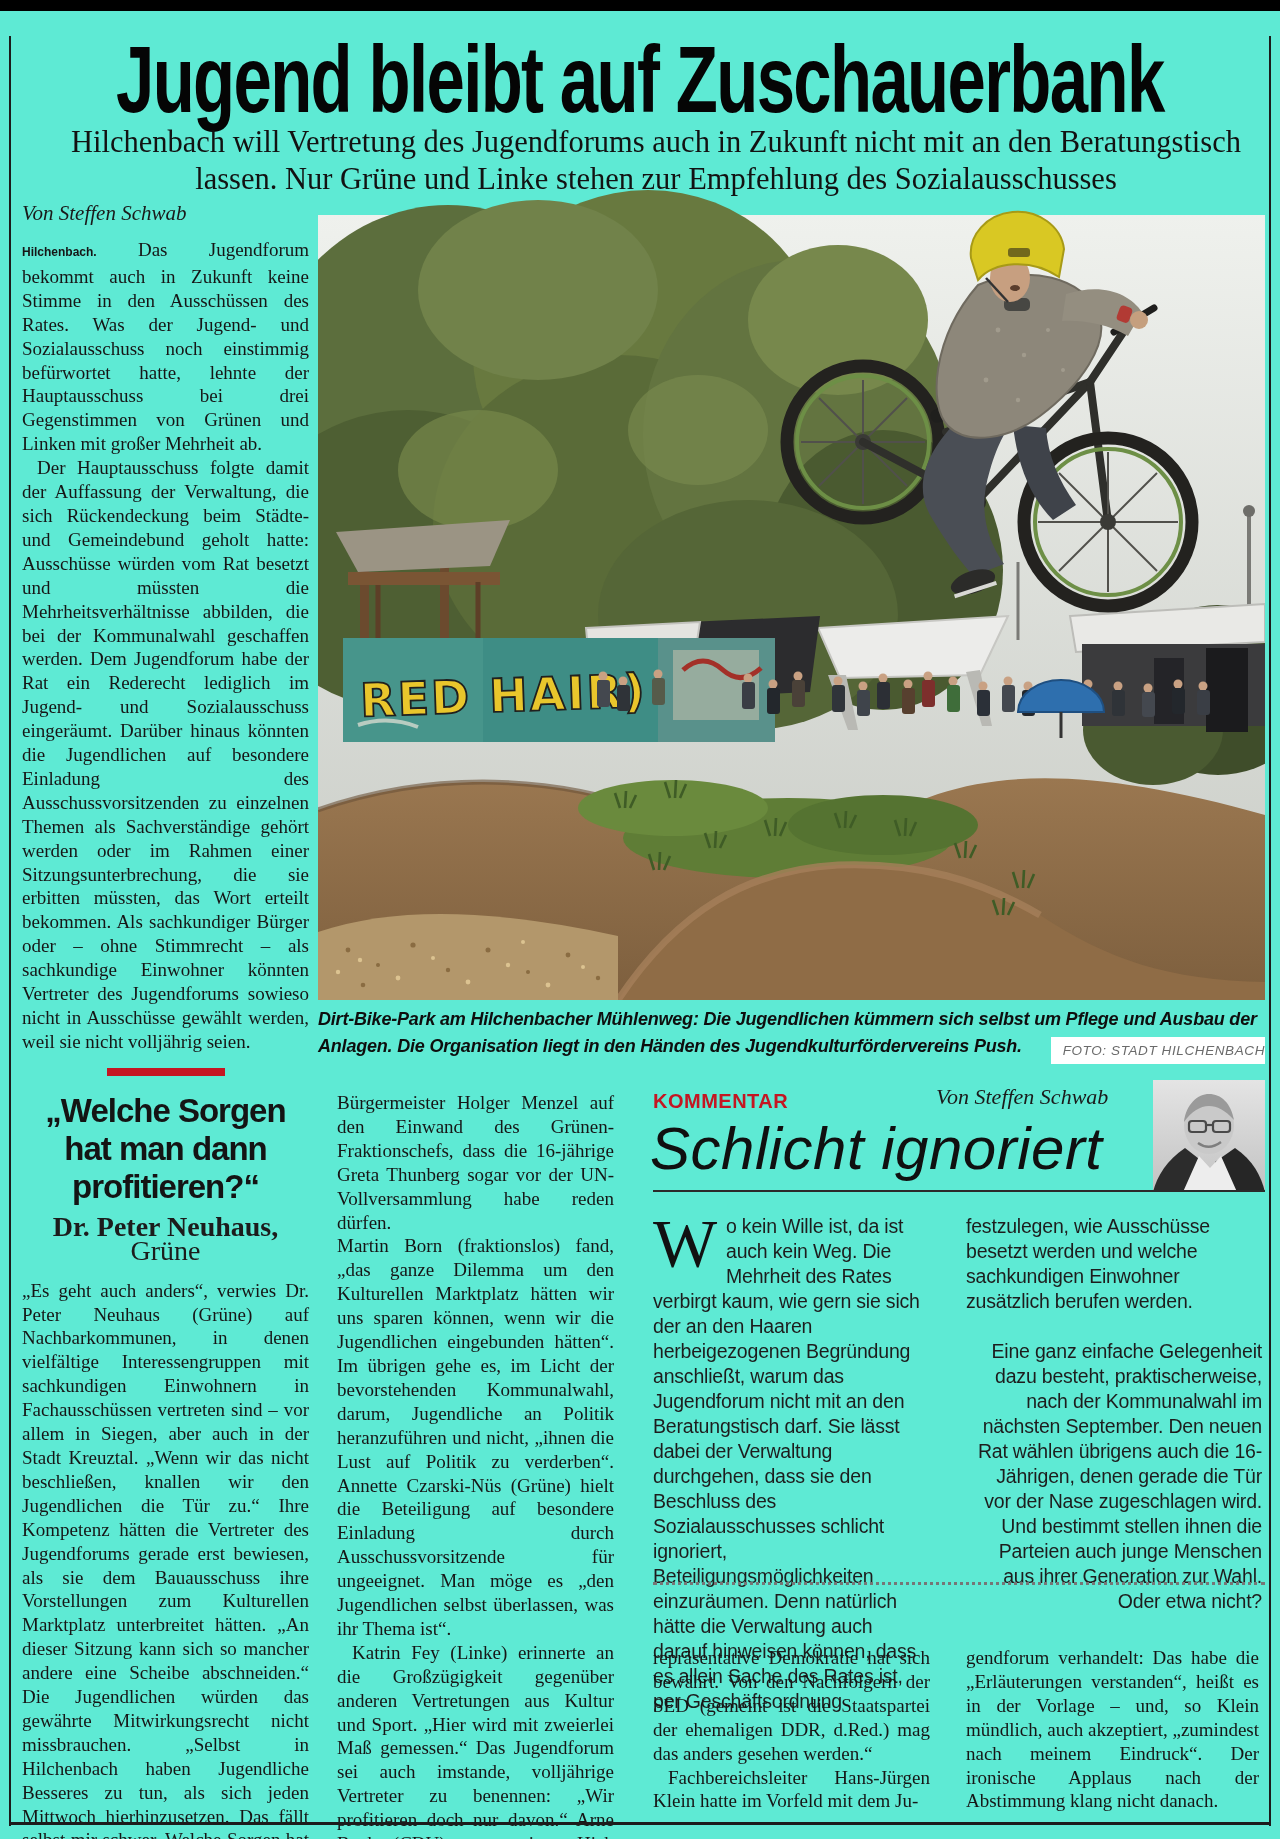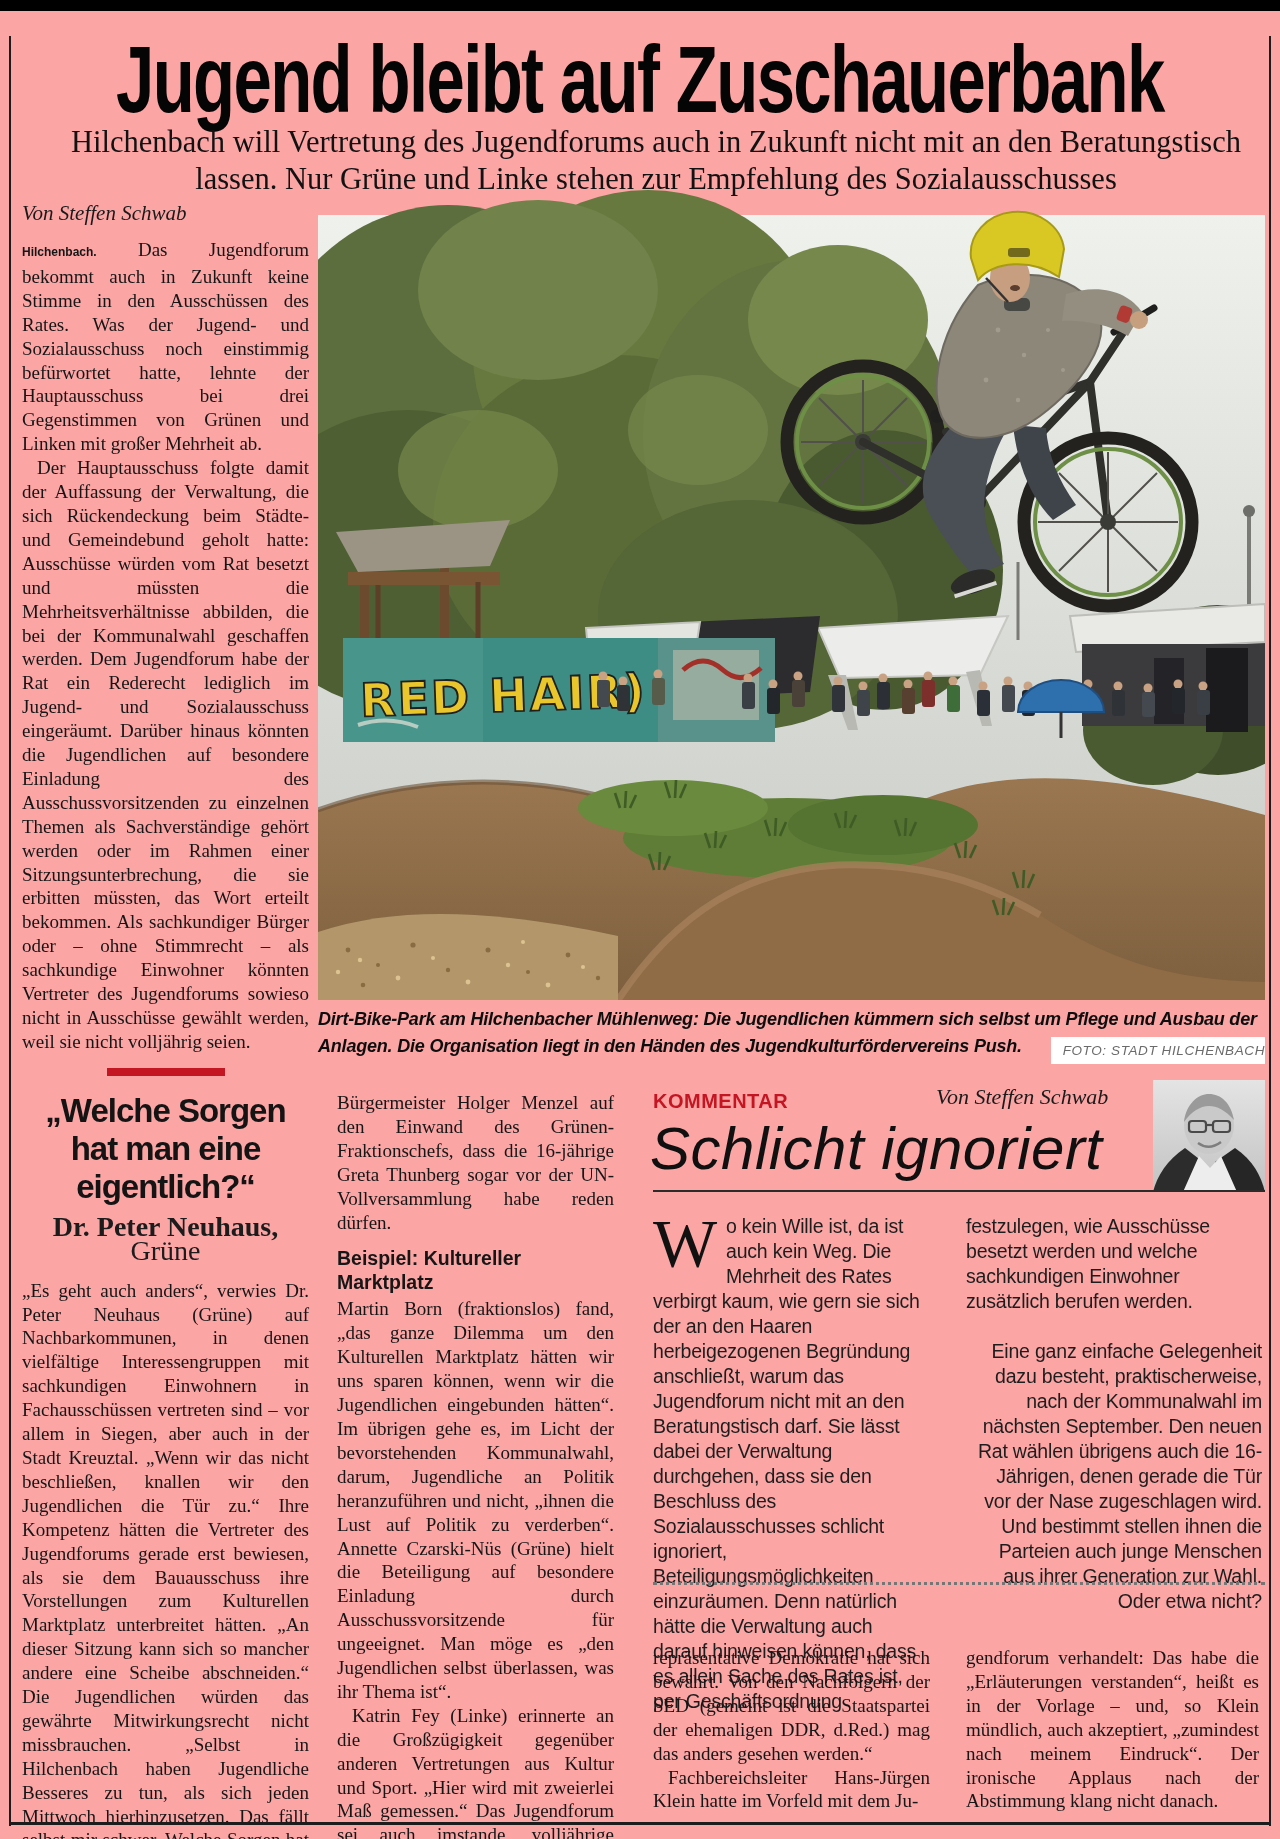--- a/index.html
+++ b/index.html
@@ -1,16 +1,16 @@
 <!DOCTYPE html>
 <html lang="de"><head>
 <meta charset="utf-8">
 <style>
   html,body{margin:0;padding:0;background:#ffffff;}
-  .page{position:relative;width:1280px;height:1839px;background:#fca5a5;overflow:hidden;
+  .page{position:relative;width:1280px;height:1839px;background:#5eead4;overflow:hidden;
         font-family:"Liberation Serif",serif;color:#161616;}
   .topbar{position:absolute;left:0;top:0;width:1280px;height:11px;background:#000;}
   .rule-v{position:absolute;top:36px;width:2px;height:1790px;background:#1c1c1c;}
   .rule-left{left:9px;} .rule-right{left:1269px;}
   .bottom-rule{position:absolute;left:10px;top:1822px;width:1260px;height:3px;background:#1c1c1c;}
 
   .headline{position:absolute;left:0;top:28px;width:1280px;margin:0;text-align:center;}
   .headline span{display:inline-block;font-family:"Liberation Sans",sans-serif;font-weight:700;
         font-size:84px;line-height:92px;letter-spacing:-2px;color:#050505;
         transform:scale(0.82,1.12);transform-origin:center top;white-space:nowrap;}
@@ -70,21 +70,21 @@
 
   <h1 class="headline"><span>Jugend bleibt auf Zuschauerbank</span></h1>
   <div class="subheadline">Hilchenbach will Vertretung des Jugendforums auch in Zukunft nicht mit an den Beratungstisch lassen. Nur Grüne und Linke stehen zur Empfehlung des Sozialausschusses</div>
   <div class="byline">Von Steffen Schwab</div>
 
   <div class="col col1">
     <p><span class="lead-tag">Hilchenbach.</span> <span>Das Jugendforum bekommt auch in Zukunft keine Stimme in den Ausschüssen des Rates. Was der Jugend- und Sozialausschuss noch einstimmig befürwortet hatte, lehnte der Hauptausschuss bei drei Gegenstimmen von Grünen und Linken mit großer Mehrheit ab.</span></p>
     <p class="indent">Der Hauptausschuss folgte damit der Auffassung der Verwaltung, die sich Rückendeckung beim Städte- und Gemeindebund geholt hatte: Ausschüsse würden vom Rat besetzt und müssten die Mehrheitsverhältnisse abbilden, die bei der Kommunalwahl geschaffen werden. Dem Jugendforum habe der Rat ein Rederecht lediglich im Jugend- und Sozialausschuss eingeräumt. Darüber hinaus könnten die Jugendlichen auf besondere Einladung des Ausschussvorsitzenden zu einzelnen Themen als Sachverständige gehört werden oder im Rahmen einer Sitzungsunterbrechung, die sie erbitten müssten, das Wort erteilt bekommen. Als sachkundiger Bürger oder – ohne Stimmrecht – als sachkundige Einwohner könnten Vertreter des Jugendforums sowieso nicht in Ausschüsse gewählt werden, weil sie nicht volljährig seien.</p>
     <div class="pullquote">
       <div class="pq-bar"></div>
-      <div class="pq-text">„Welche Sorgen hat man eine eigentlich?“</div>
+      <div class="pq-text">„Welche Sorgen hat man dann profitieren?“</div>
       <div class="pq-author"><span class="pq-name">Dr. Peter Neuhaus,</span> <span>Grüne</span></div>
     </div>
     <p>„Es geht auch anders“, verwies Dr. Peter Neuhaus (Grüne) auf Nachbarkommunen, in denen vielfältige Interessengruppen mit sachkundigen Einwohnern in Fachausschüssen vertreten sind – vor allem in Siegen, aber auch in der Stadt Kreuztal. „Wenn wir das nicht beschließen, knallen wir den Jugendlichen die Tür zu.“ Ihre Kompetenz hätten die Vertreter des Jugendforums gerade erst bewiesen, als sie dem Bauausschuss ihre Vorstellungen zum Kulturellen Marktplatz unterbreitet hätten. „An dieser Sitzung kann sich so mancher andere eine Scheibe abschneiden.“ Die Jugendlichen würden das gewährte Mitwirkungsrecht nicht missbrauchen. „Selbst in Hilchenbach haben Jugendliche Besseres zu tun, als sich jeden Mittwoch hierhinzusetzen. Das fällt selbst mir schwer. Welche Sorgen hat man dann eigentlich?“</p>
 
   </div>
 
   <div class="photo">
     <svg width="947" height="830" viewBox="0 0 947 830" xmlns="http://www.w3.org/2000/svg">
       <defs>
         <linearGradient id="sky" x1="0" y1="0" x2="0" y2="1">
@@ -319,21 +319,20 @@
     </svg>
   </div>
 
   <div class="caption">
     <span class="caption-text">Dirt-Bike-Park am Hilchenbacher Mühlenweg: Die Jugendlichen kümmern sich selbst um Pflege und Ausbau der Anlagen. Die Organisation liegt in den Händen des Jugendkulturfördervereins Push.</span>
     <span class="credit">FOTO: STADT HILCHENBACH</span>
   </div>
 
   <div class="col col2">
     <p>Bürgermeister Holger Menzel auf den Einwand des Grünen-Fraktionschefs, dass die 16-jährige Greta Thunberg sogar vor der UN-Vollversammlung habe reden dürfen.</p>
-    <p class="subhead-bold">Beispiel: Kultureller Marktplatz</p>
     <p>Martin Born (fraktionslos) fand, „das ganze Dilemma um den Kulturellen Marktplatz hätten wir uns sparen können, wenn wir die Jugendlichen eingebunden hätten“. Im übrigen gehe es, im Licht der bevorstehenden Kommunalwahl, darum, Jugendliche an Politik heranzuführen und nicht, „ihnen die Lust auf Politik zu verderben“. Annette Czarski-Nüs (Grüne) hielt die Beteiligung auf besondere Einladung durch Ausschussvorsitzende für ungeeignet. Man möge es „den Jugendlichen selbst überlassen, was ihr Thema ist“.</p>
     <p class="indent">Katrin Fey (Linke) erinnerte an die Großzügigkeit gegenüber anderen Vertretungen aus Kultur und Sport. „Hier wird mit zweierlei Maß gemessen.“ Das Jugendforum sei auch imstande, volljährige Vertreter zu benennen: „Wir profitieren doch nur davon.“ Arne Buch (CDU) setzte einen Hieb gegen die Linken: „Die</p>
   </div>
 
   <div class="k-label">KOMMENTAR</div>
   <div class="k-byline">Von Steffen Schwab</div>
   <div class="k-portrait">
     <svg width="112" height="112" viewBox="0 0 112 112" xmlns="http://www.w3.org/2000/svg">
       <defs>
         <linearGradient id="pbg" x1="0" y1="0" x2="0" y2="1">

